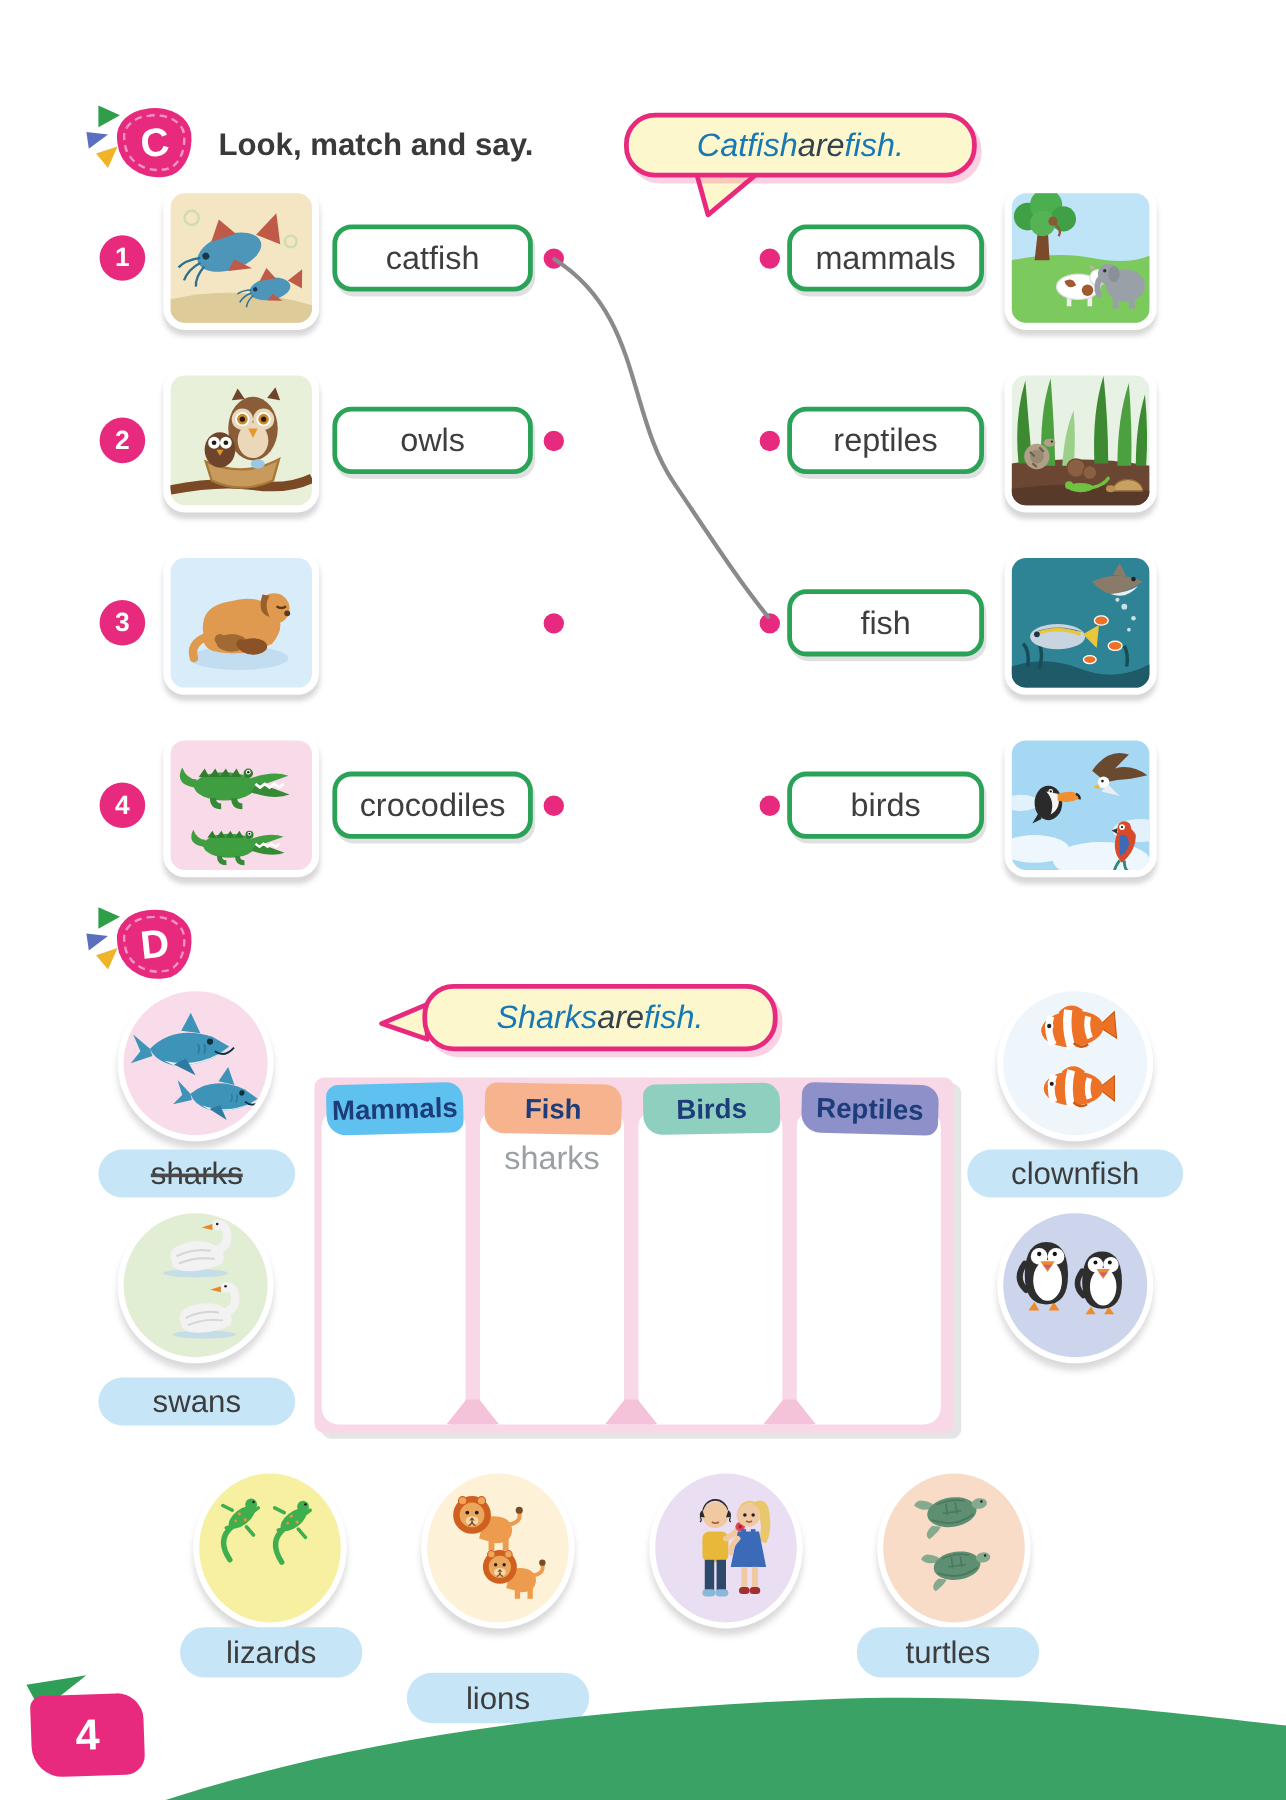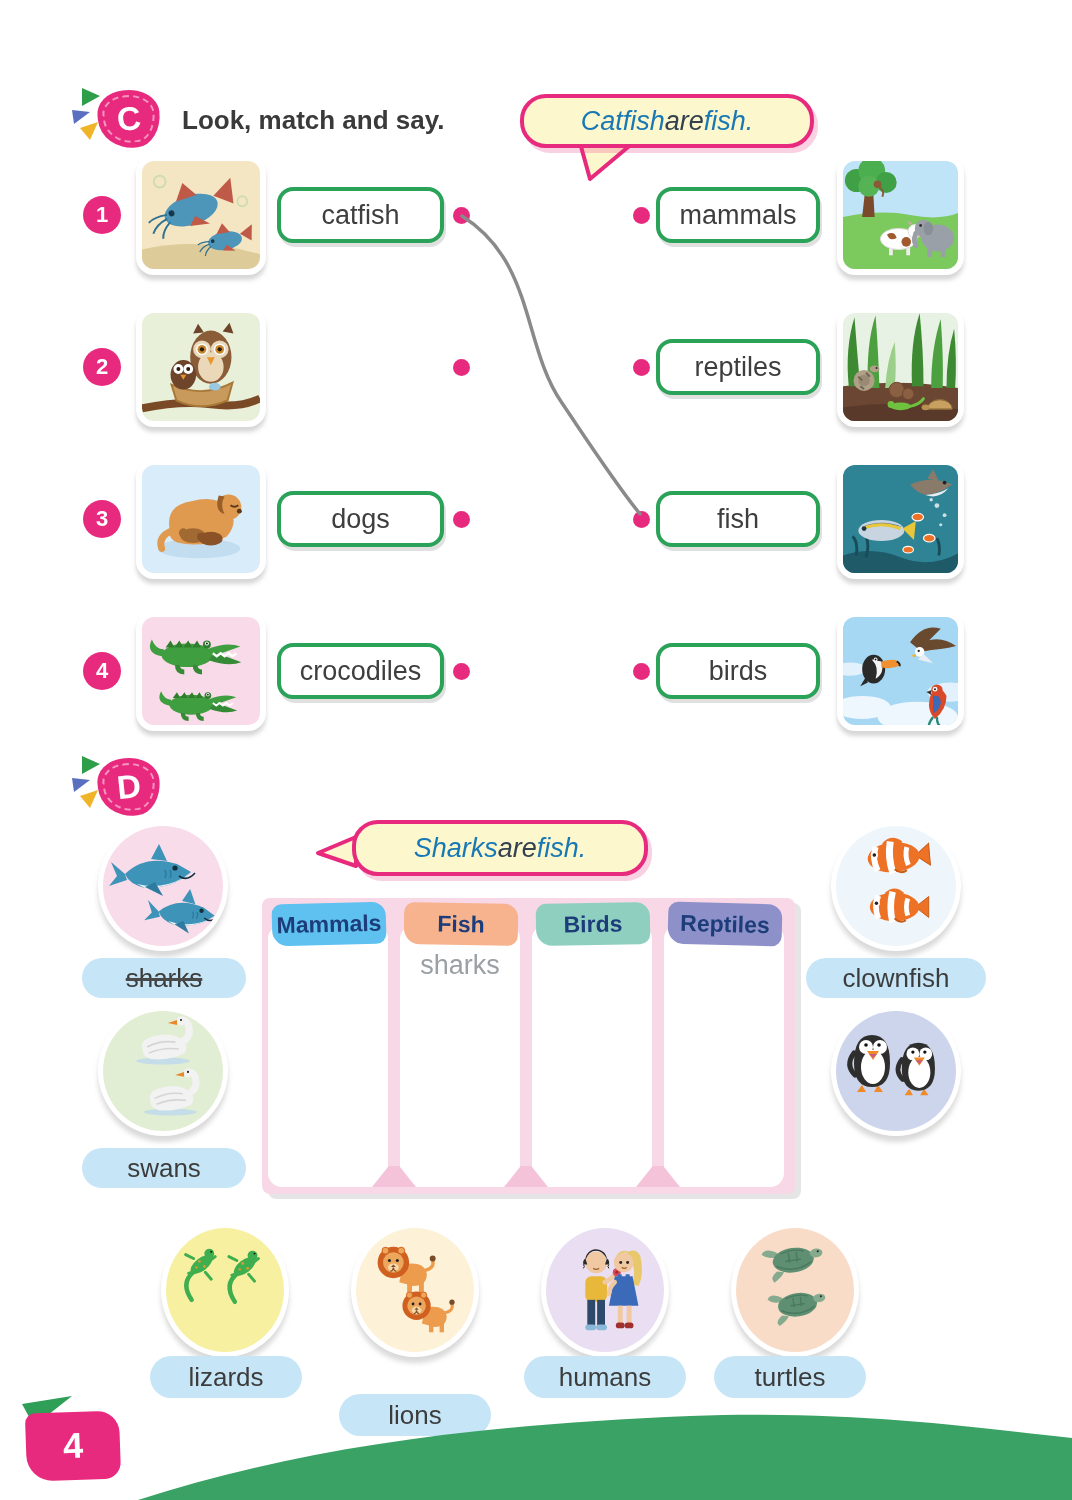--- a/index.html
+++ b/index.html
@@ -153,20 +153,23 @@
       <path d="M66,50 L74,50 L70,58 Z" fill="#e8962e"></path>
       <ellipse cx="42" cy="68" rx="13" ry="15" fill="#6e452a"></ellipse>
       <circle cx="37" cy="62" r="5" fill="#fff"></circle>
         <circle cx="47" cy="62" r="5" fill="#fff"></circle>
       <circle cx="37" cy="62" r="2" fill="#2a1a10"></circle>
         <circle cx="47" cy="62" r="2" fill="#2a1a10"></circle>
       <path d="M39,68 L45,68 L42,73 Z" fill="#e8962e"></path>
       <ellipse cx="74" cy="80" rx="6" ry="4" fill="#9ac8e0"></ellipse>
     </svg>
   </div>
+  <div class="abs wordbox" style="left:277px;top:339px;width:167px;height:56px;">
+    <span>owls</span>
+  </div>
   <div class="abs dot" style="left:453px;top:359px;"></div>
 
   <div class="abs dot" style="left:633px;top:359px;"></div>
   <div class="abs wordbox" style="left:656px;top:339px;width:164px;height:56px;">
     <span>reptiles</span>
   </div>
   <div class="abs card" style="left:837px;top:307px;width:127px;height:120px;">
     <svg viewBox="0 0 120 120" preserveAspectRatio="xMidYMid slice">
       <rect width="120" height="120" fill="#e7f2e4"></rect>
       <path d="M0,80 Q60,72 120,82 L120,120 L0,120 Z" fill="#6b4733"></path>
@@ -204,23 +207,20 @@
       <path d="M30,72 Q16,78 20,90" stroke="#e09a50" stroke-width="7" fill="none" stroke-linecap="round"></path>
       <circle cx="88" cy="48" r="13" fill="#e09a50"></circle>
       <path d="M78,36 Q73,52 84,55 Q79,45 84,37 Z" fill="#9a5f28"></path>
       <path d="M90,46 q4,3 8,0" stroke="#5a3a1a" stroke-width="2" fill="none"></path>
       <circle cx="99" cy="52" r="2.5" fill="#5a3a1a"></circle>
       <ellipse cx="52" cy="77" rx="13" ry="7.5" fill="#a06a32"></ellipse>
         <circle cx="42" cy="74" r="4.5" fill="#a06a32"></circle>
       <ellipse cx="70" cy="80" rx="12" ry="7" fill="#8a5226"></ellipse>
         <circle cx="60" cy="78" r="4" fill="#8a5226"></circle>
     </svg>
-  </div>
-  <div class="abs wordbox" style="left:277px;top:491px;width:167px;height:56px;">
-    <span>dogs</span>
   </div>
   <div class="abs dot" style="left:453px;top:511px;"></div>
 
   <div class="abs dot" style="left:633px;top:511px;"></div>
   <div class="abs wordbox" style="left:656px;top:491px;width:164px;height:56px;">
     <span>fish</span>
   </div>
   <div class="abs card" style="left:837px;top:459px;width:127px;height:120px;">
     <svg viewBox="0 0 120 120" preserveAspectRatio="xMidYMid slice">
       <rect width="120" height="120" fill="#2e8494"></rect>
@@ -556,23 +556,20 @@
         <rect x="73" y="44" width="4" height="8" fill="#3a6ab8"></rect>
           <rect x="81" y="44" width="4" height="8" fill="#3a6ab8"></rect>
         <path d="M70,52 q-6,6 -6,12" stroke="#f0c8a2" stroke-width="4.5" fill="none" stroke-linecap="round"></path>
         <rect x="73" y="76" width="5" height="18" fill="#f0c8a2"></rect>
           <rect x="82" y="76" width="5" height="18" fill="#f0c8a2"></rect>
         <rect x="71" y="93" width="9" height="6" rx="3" fill="#a03030"></rect>
           <rect x="80" y="93" width="9" height="6" rx="3" fill="#a03030"></rect>
       </svg>
     </div>
   </div>
-  <div class="abs pill" style="left:524px;top:1356px;width:162px;height:42px;">
-    <span>humans</span>
-  </div>
 
   <div class="abs circlecard" style="left:731px;top:1223px;width:128px;height:134px;">
     <div class="inner" style="background:#f8dcc8;">
       <svg viewBox="0 0 120 120">
         <defs>
             <g id="tt-turt">
           <path d="M14,8 Q3,1 -1,8 Q5,15 16,12 Z" fill="#86aa8e"></path>
           <path d="M12,27 Q3,33 8,38 Q17,33 19,29 Z" fill="#86aa8e"></path>
           <ellipse cx="30" cy="18" rx="21" ry="12.5" fill="#5f8f72"></ellipse>
           <path d="M12,22 Q30,32 48,22" stroke="#4a7a5e" stroke-width="1.6" fill="none"></path>

